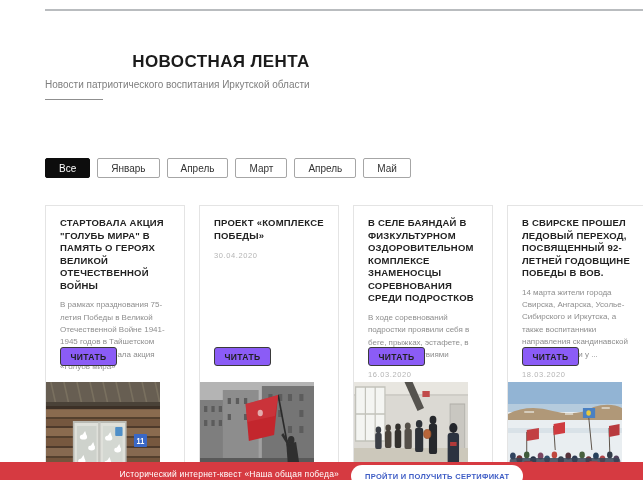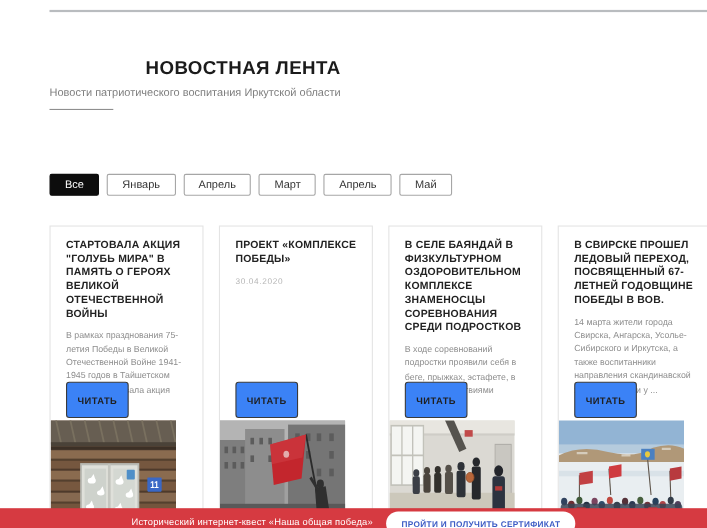--- a/index.html
+++ b/index.html
@@ -26,22 +26,22 @@
   .cards { position:absolute; left:45px; top:205px; display:flex; gap:14px; }
   .card {
     position:relative; width:140px; height:275px; background:#fff;
     border:1px solid #e4e4e4; flex:0 0 140px;
   }
   .card-text { padding:11px 14px 0 14px; }
   .card-title { font-size:9.5px; font-weight:bold; color:#222; line-height:1.32; letter-spacing:0.2px; }
   .card-excerpt { margin-top:7px; font-size:8px; color:#8e8e8e; line-height:1.55; }
   .card-date { margin-top:9px; font-size:7.5px; color:#b5b5b5; letter-spacing:0.6px; }
   .read-btn {
-    position:absolute; left:14px; top:141px; width:57px; height:33px;
-    background:#3b82f6; border:1px solid #3a3a3a; border-radius:3px;
+    position:absolute; left:14px; top:141px; width:57px; height:19px;
+    background:#8b5cf6; border:1px solid #3a3a3a; border-radius:3px;
     font-size:8.5px; font-weight:bold; color:#1f1f1f; letter-spacing:0.4px;
     font-family:inherit; cursor:pointer;
   }
   .card-photo { position:absolute; left:0; top:176px; width:114px; height:99px; overflow:hidden; }
   .card-photo svg { display:block; width:100%; height:100%; }
 
   .quest-banner {
     position:absolute; left:0; top:462px; width:643px; height:38px;
     display:flex; justify-content:center; align-items:flex-start; gap:12px;
     padding-top:4px;
@@ -219,21 +219,21 @@
             <rect x="118" y="60" width="8" height="4" fill="#b03a3a"></rect>
           </g>
           <circle cx="90" cy="52" r="4.5" fill="#b8663a"></circle>
           <circle cx="90" cy="52" r="4.5" fill="none" stroke="#8f4c28" stroke-width="0.8"></circle>
         </svg>
       </div>
     </article>
 
     <article class="card">
       <div class="card-text">
-        <h2 class="card-title">В СВИРСКЕ ПРОШЕЛ ЛЕДОВЫЙ ПЕРЕХОД, ПОСВЯЩЕННЫЙ 67-ЛЕТНЕЙ ГОДОВЩИНЕ ПОБЕДЫ В ВОВ.</h2>
+        <h2 class="card-title">В СВИРСКЕ ПРОШЕЛ ЛЕДОВЫЙ ПЕРЕХОД, ПОСВЯЩЕННЫЙ 92-ЛЕТНЕЙ ГОДОВЩИНЕ ПОБЕДЫ В ВОВ.</h2>
         <p class="card-excerpt">14 марта жители города Свирска, Ангарска, Усолье-Сибирского и Иркутска, а также воспитанники направления скандинавской ходьбы приняли у ...</p>
         <div class="card-date">18.03.2020</div>
       </div>
       <button class="read-btn">ЧИТАТЬ</button>
       <div class="card-photo">
         <svg viewBox="0 0 140 99" preserveAspectRatio="none" aria-hidden="true">
           <rect width="140" height="99" fill="#e9eef1"></rect>
           <rect x="0" y="0" width="140" height="30" fill="#92b4d4"></rect>
           <rect x="0" y="22" width="140" height="8" fill="#b5cbdd"></rect>
           <path d="M0,32 Q25,22 55,29 Q85,35 105,25 Q125,20 140,26 L140,40 L0,40 Z" fill="#b09878"></path>

